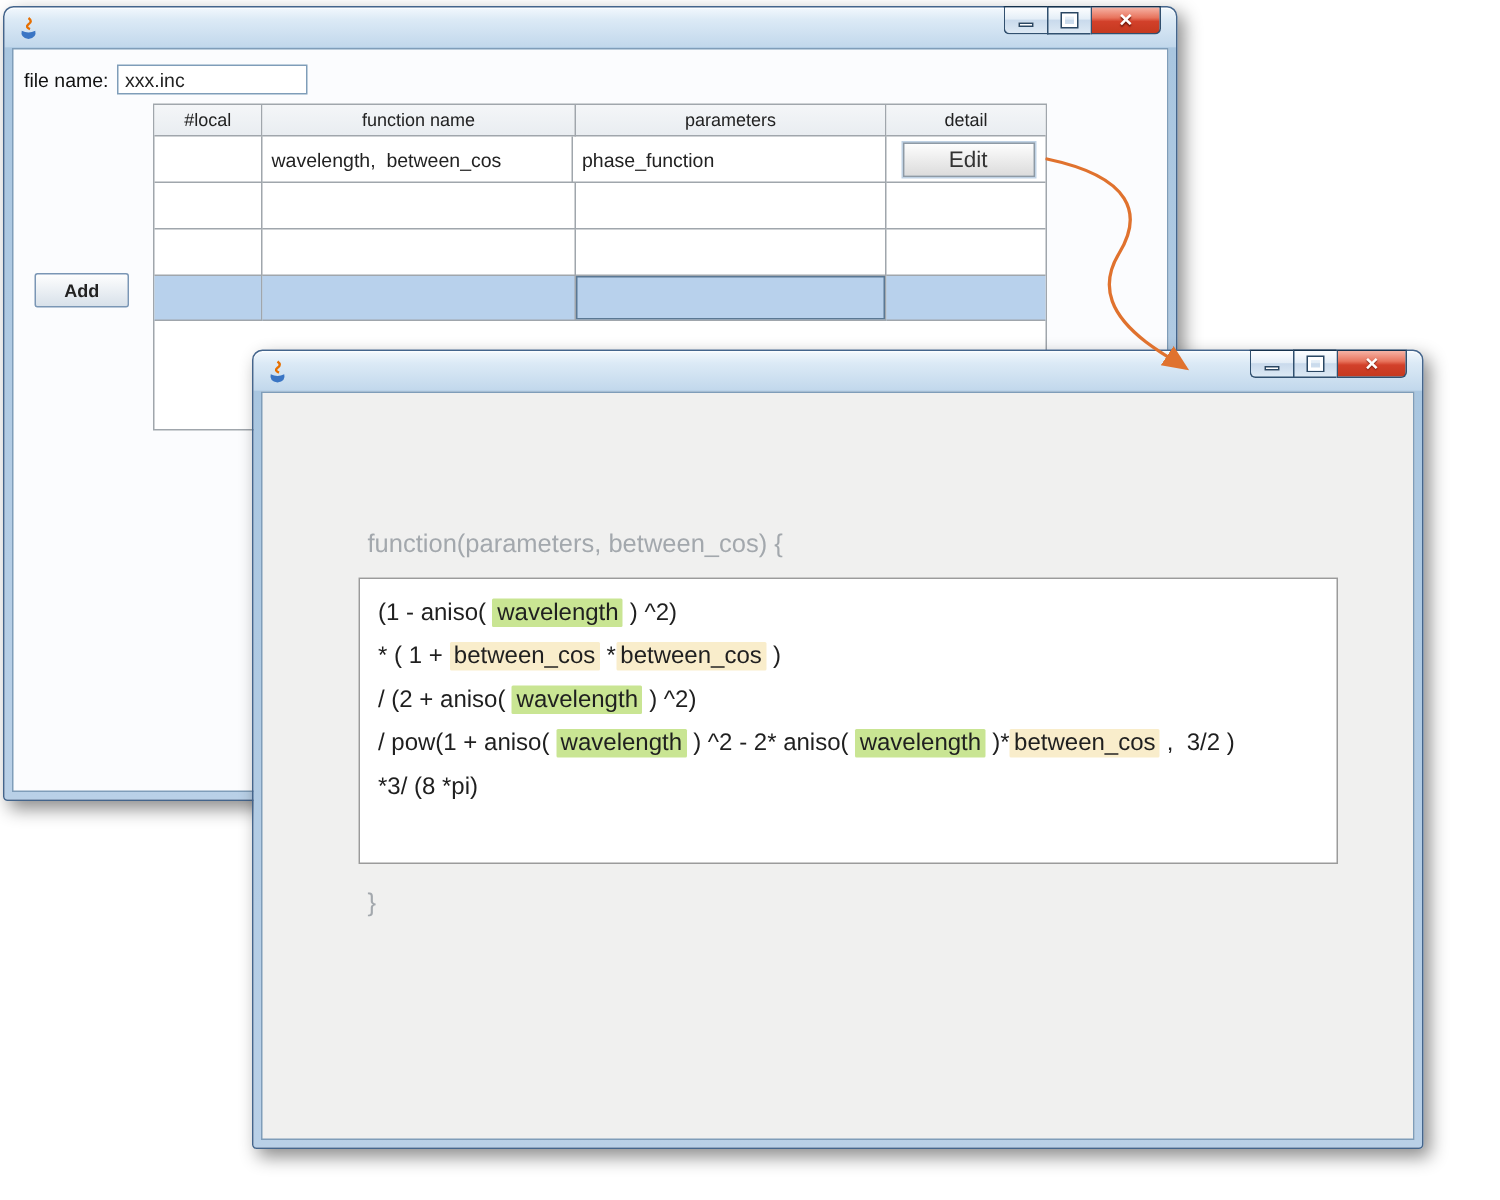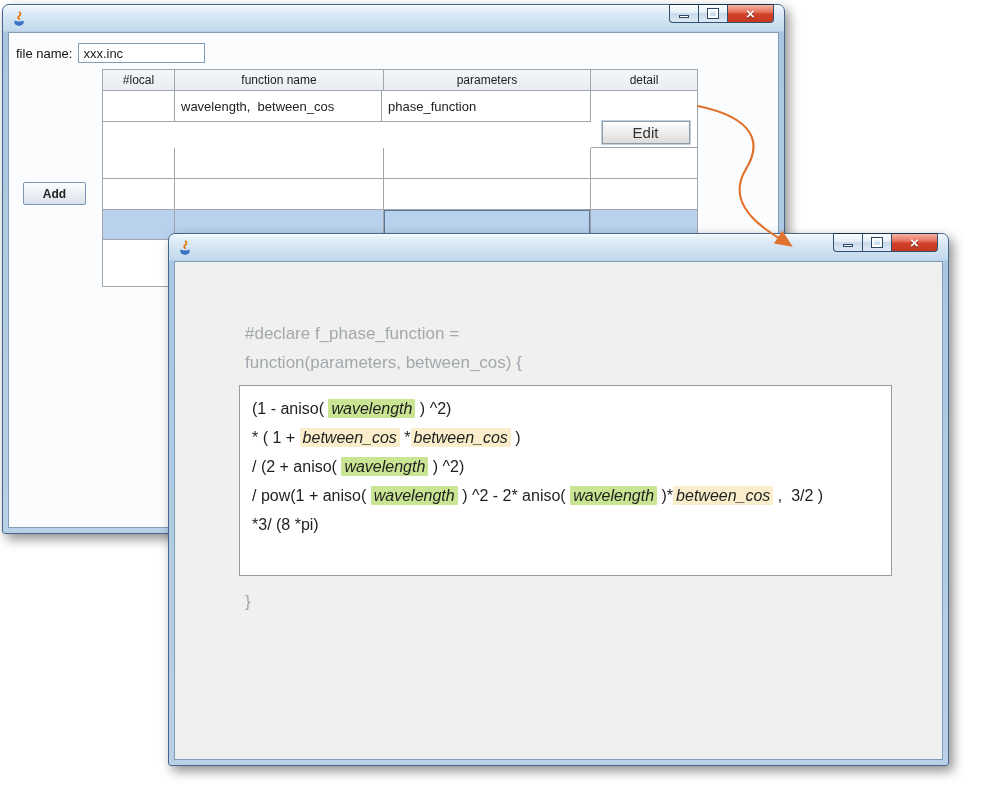--- a/index.html
+++ b/index.html
@@ -48,21 +48,21 @@
   .thead .cell { height:21px; background:linear-gradient(#f4f6f8,#e9edf1); font-size:12px; color:#222; display:flex; align-items:center; justify-content:center; }
   .tbody-row .cell { height:31px; font-size:13px; color:#222; display:flex; align-items:center; padding-left:6px; }
   .sel-row .cell { height:30px; background:#b8d1ec; }
   .sel-row .focus-cell { box-shadow:inset 0 0 0 1px #5a7894; }
   .edit-btn {
     width:88px; height:23px; margin-left:3px;
     font-family:"Liberation Sans",sans-serif; font-size:15px; color:#333;
     background:linear-gradient(#fdfdfd,#e9e9e9 60%,#dcdcdc);
     border:1px solid #8e9aa5; box-shadow:0 0 0 1px #c0d2e4; cursor:pointer;
   }
-  .detail-cell { justify-content:center; padding-left:0 !important;margin-top:26px; }
+  .detail-cell { justify-content:center; padding-left:0 !important; }
   .filler { height:71px; }
   .add-btn {
     position:absolute; left:14px; top:149px; width:63px; height:23px;
     font-family:"Liberation Sans",sans-serif; font-size:12px; font-weight:bold; color:#222;
     background:linear-gradient(#fefefe,#e9eef3 55%,#d8e1ea);
     border:1px solid #7a96b5; border-radius:2px; cursor:pointer;
   }
 
   
   .win2 { left:168px; top:233px; width:781px; height:533px; z-index:10; }
@@ -70,21 +70,21 @@
   .decl { position:absolute; left:70px; font-size:17px; color:#a3a8ad; }
   .decl1 { top:62px; }
   .decl2 { top:91px; }
   .brace { position:absolute; left:70px; top:330px; font-size:17px; color:#a3a8ad; }
   .editor {
     position:absolute; left:64px; top:123px; width:653px; height:191px;
     background:#fff; border:1px solid #9b9b9b; padding:8px 12px; cursor:text;
   }
   .code-line { font-size:16px; line-height:29px; color:#1f1f1f; white-space:pre; }
   .code-line span { white-space:pre; }
-  .hl { padding:1px 3px; border-radius:1px;font-style:italic; }
+  .hl { padding:1px 3px; border-radius:1px; }
   .hl-green { background:#c9e593; }
   .hl-cream { background:#f9edcb; }
 
   
   .arrow-overlay { position:absolute; left:0; top:0; width:1000px; height:800px; z-index:50; pointer-events:none; }
 </style>
 </head>
 <body>
 
 <div class="page">
@@ -169,21 +169,20 @@
           <span class="g-min"></span>
         </div>
       <div class="winbtn max">
           <span class="g-max"></span>
         </div>
       <div class="winbtn close">
           <span class="g-close">×</span>
         </div>
     </div>
     <div class="client">
-      <div class="decl decl1">#declare f_phase_function =</div>
       <div class="decl decl2">function(parameters, between_cos) {</div>
 
       <div class="editor">
         <div class="code-line"><span>(1 - aniso( </span><span class="hl hl-green">wavelength</span><span> ) ^2)</span></div>
         <div class="code-line"><span>* ( 1 + </span><span class="hl hl-cream">between_cos</span><span> *</span><span class="hl hl-cream">between_cos</span><span> )</span></div>
         <div class="code-line"><span>/ (2 + aniso( </span><span class="hl hl-green">wavelength</span><span> ) ^2)</span></div>
         <div class="code-line"><span>/ pow(1 + aniso( </span><span class="hl hl-green">wavelength</span><span> ) ^2 - 2* aniso( </span><span class="hl hl-green">wavelength</span><span> )*</span><span class="hl hl-cream">between_cos</span><span> ,  3/2 )</span></div>
         <div class="code-line"><span>*3/ (8 *pi)</span></div>
       </div>
 

